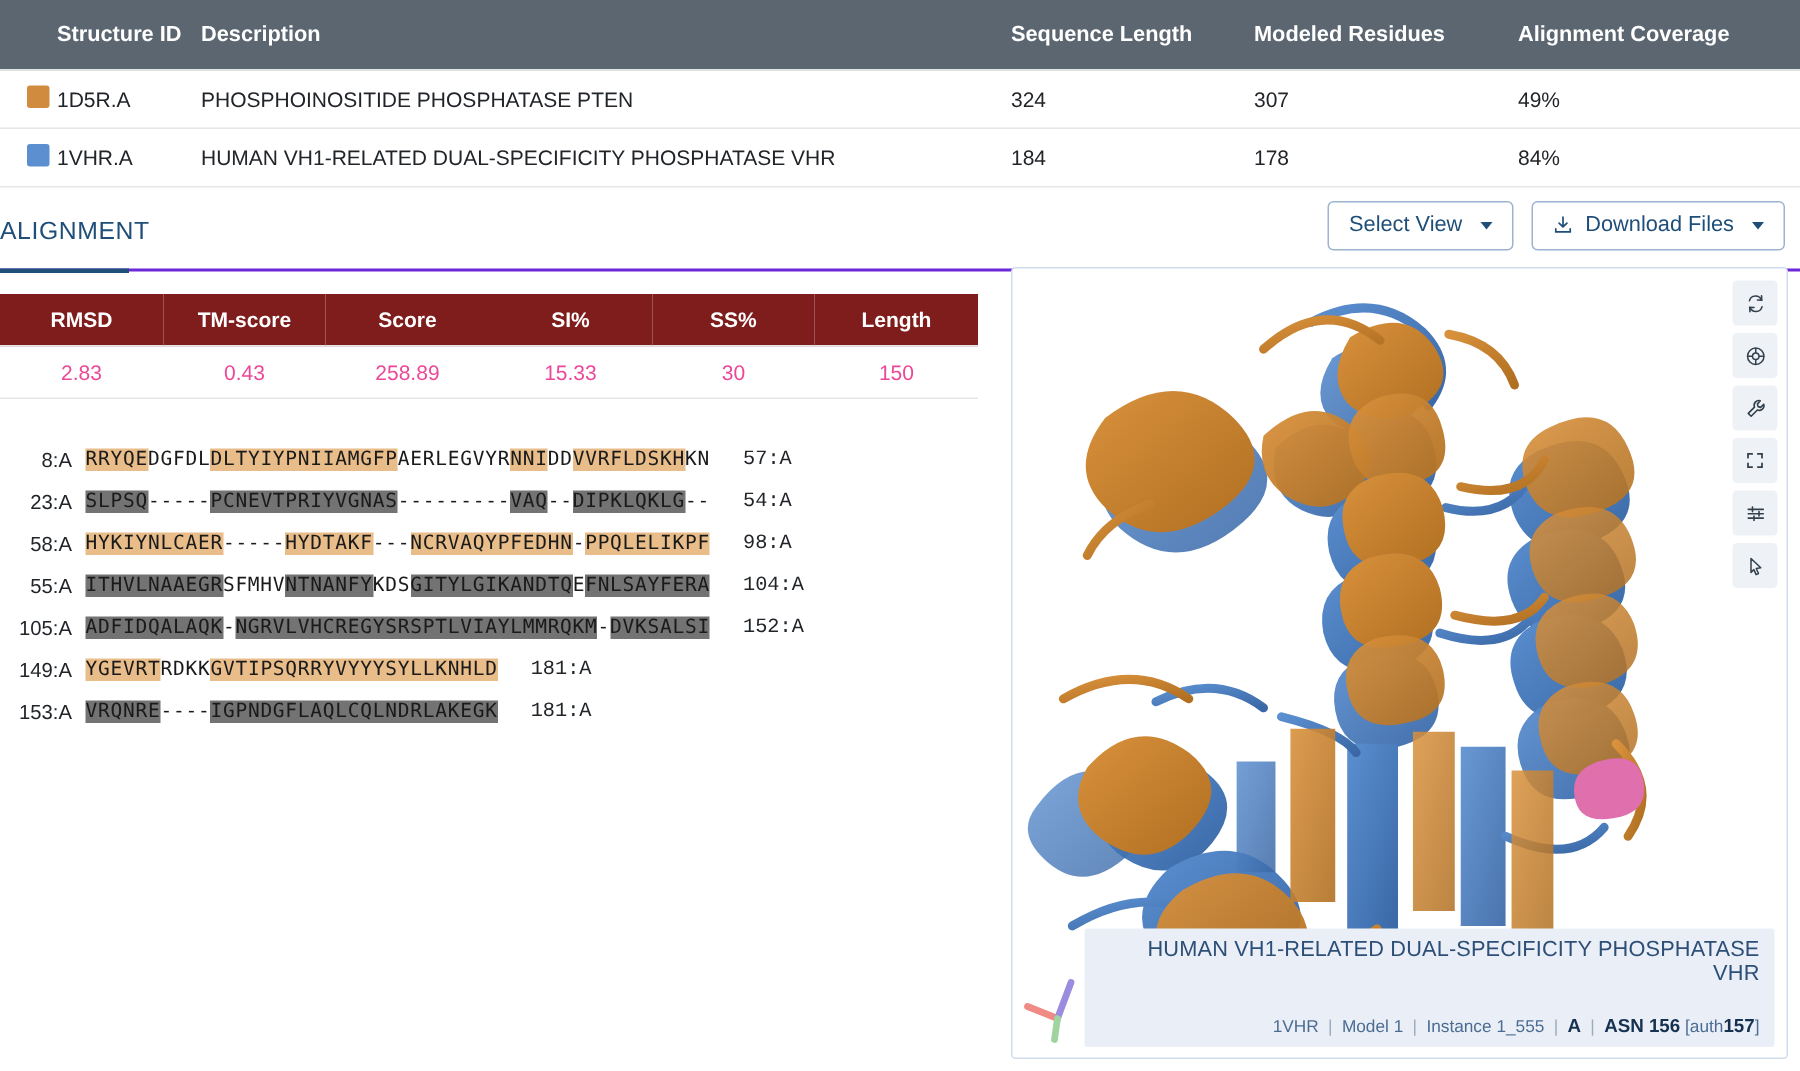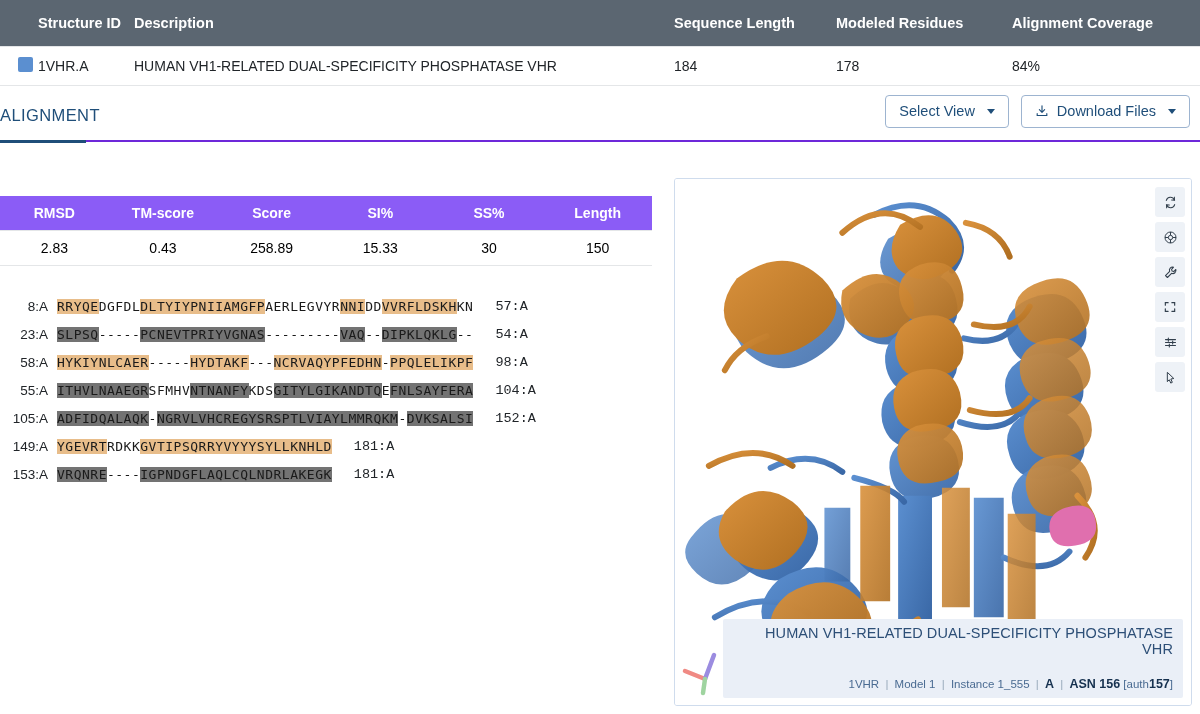--- a/index.html
+++ b/index.html
@@ -54,26 +54,26 @@
   .caret{
     display:inline-block;width:0;height:0;
     border-left:4.5px solid transparent;border-right:4.5px solid transparent;
     border-top:5.5px solid #1f4e79;margin-left:4px;
   }
   .dl-icon{display:inline-block;width:14px;height:14px;}
   
   .left-col{position:absolute;left:0;top:196px;width:652px;}
   .metrics{width:652px;border-collapse:collapse;table-layout:fixed;}
   .metrics thead th{
-    background:#8b5cf6;color:#fff;font-size:14px;font-weight:bold;
+    background:#7f1d1d;color:#fff;font-size:14px;font-weight:bold;
     padding:9px 0;text-align:center;
   }
   .metrics tbody td{
     background:#fff;border-bottom:1px solid #e4e6e8;
-    font-size:14px;text-align:center;padding:9px 0;color:#000000;
+    font-size:14px;text-align:center;padding:9px 0;color:#ec4899;
   }
   .metrics tbody tr td{border-top:1px solid #e4e6e8;}
   
   .aln{position:absolute;left:0;top:292px;width:660px;}
   .aln-row{
     display:flex;align-items:center;height:28px;
     font-family:"DejaVu Sans Mono", monospace;font-size:12.5px;
   }
   .aln-start{
     width:48px;text-align:right;padding-right:9px;
@@ -119,20 +119,30 @@
     <tr>
       <th class="col-sw"></th>
       <th class="col-id">Structure ID</th>
       <th class="col-desc">Description</th>
       <th class="col-seq">Sequence Length</th>
       <th class="col-mod">Modeled Residues</th>
       <th class="col-cov">Alignment Coverage</th>
     </tr>
   </thead>
   <tbody>
+    <tr>
+      <td class="col-sw">
+        <span class="swatch" style="background: rgb(208, 139, 63);"></span>
+      </td>
+      <td class="col-id">1D5R.A</td>
+      <td class="col-desc">PHOSPHOINOSITIDE PHOSPHATASE PTEN</td>
+      <td class="col-seq">324</td>
+      <td class="col-mod">307</td>
+      <td class="col-cov">49%</td>
+    </tr>
     <tr>
       <td class="col-sw">
         <span class="swatch" style="background: rgb(91, 143, 208);"></span>
       </td>
       <td class="col-id">1VHR.A</td>
       <td class="col-desc">HUMAN VH1-RELATED DUAL-SPECIFICITY PHOSPHATASE VHR</td>
       <td class="col-seq">184</td>
       <td class="col-mod">178</td>
       <td class="col-cov">84%</td>
     </tr>

